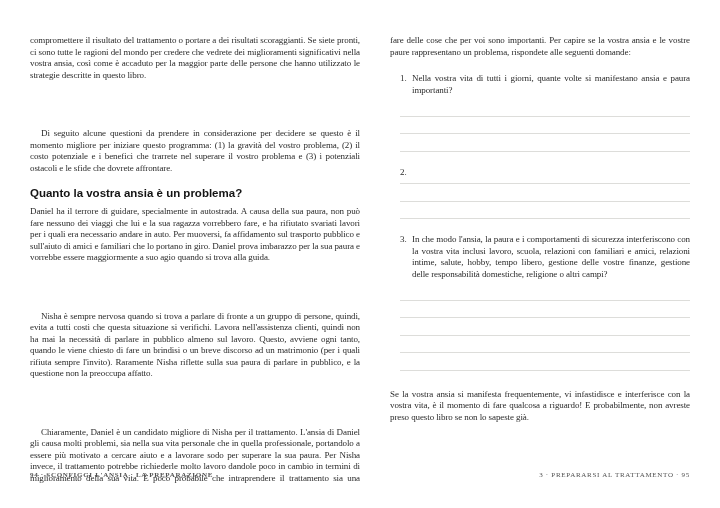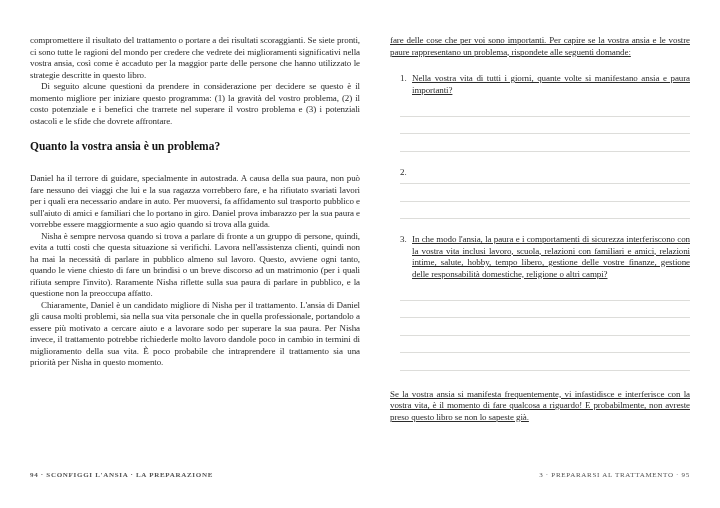--- a/index.html
+++ b/index.html
@@ -14,38 +14,38 @@
     background: #ffffff;
     overflow: hidden;
     font-family: "Liberation Serif", serif;
     color: #2b2b2b;
   }
   .page {
     position: absolute;
     top: 35px;
   }
   .page-left  { left: 30px;  width: 330px; }
-  .page-right { left: 390px; width: 300px; text-decoration: underline; }
+  .page-right { left: 390px; width: 300px; }
 
   .body-text {
     font-size: 9px;
     line-height: 11.5px;
     text-align: justify;
     letter-spacing: -0.1px;
     margin: 0;
   }
-  .indent { text-indent: 11px; }
+  .indent { text-indent: 11px; margin-top: 47px; }
 
   .section-heading {
-    font-family: Liberation Serif, serif;
+    font-family: Liberation Sans, sans-serif;
     font-weight: 700;
     font-size: 11.5px;
     line-height: 13px;
     color: #141414;
-    margin: 13px 0 20px 0;
+    margin: 13px 0 6px 0;
     text-align: left;
     letter-spacing: 0;
   }
 
   .intro { margin: 0; }
 
   .questions {
     margin-left: 10px;
   }
   .question-block {

